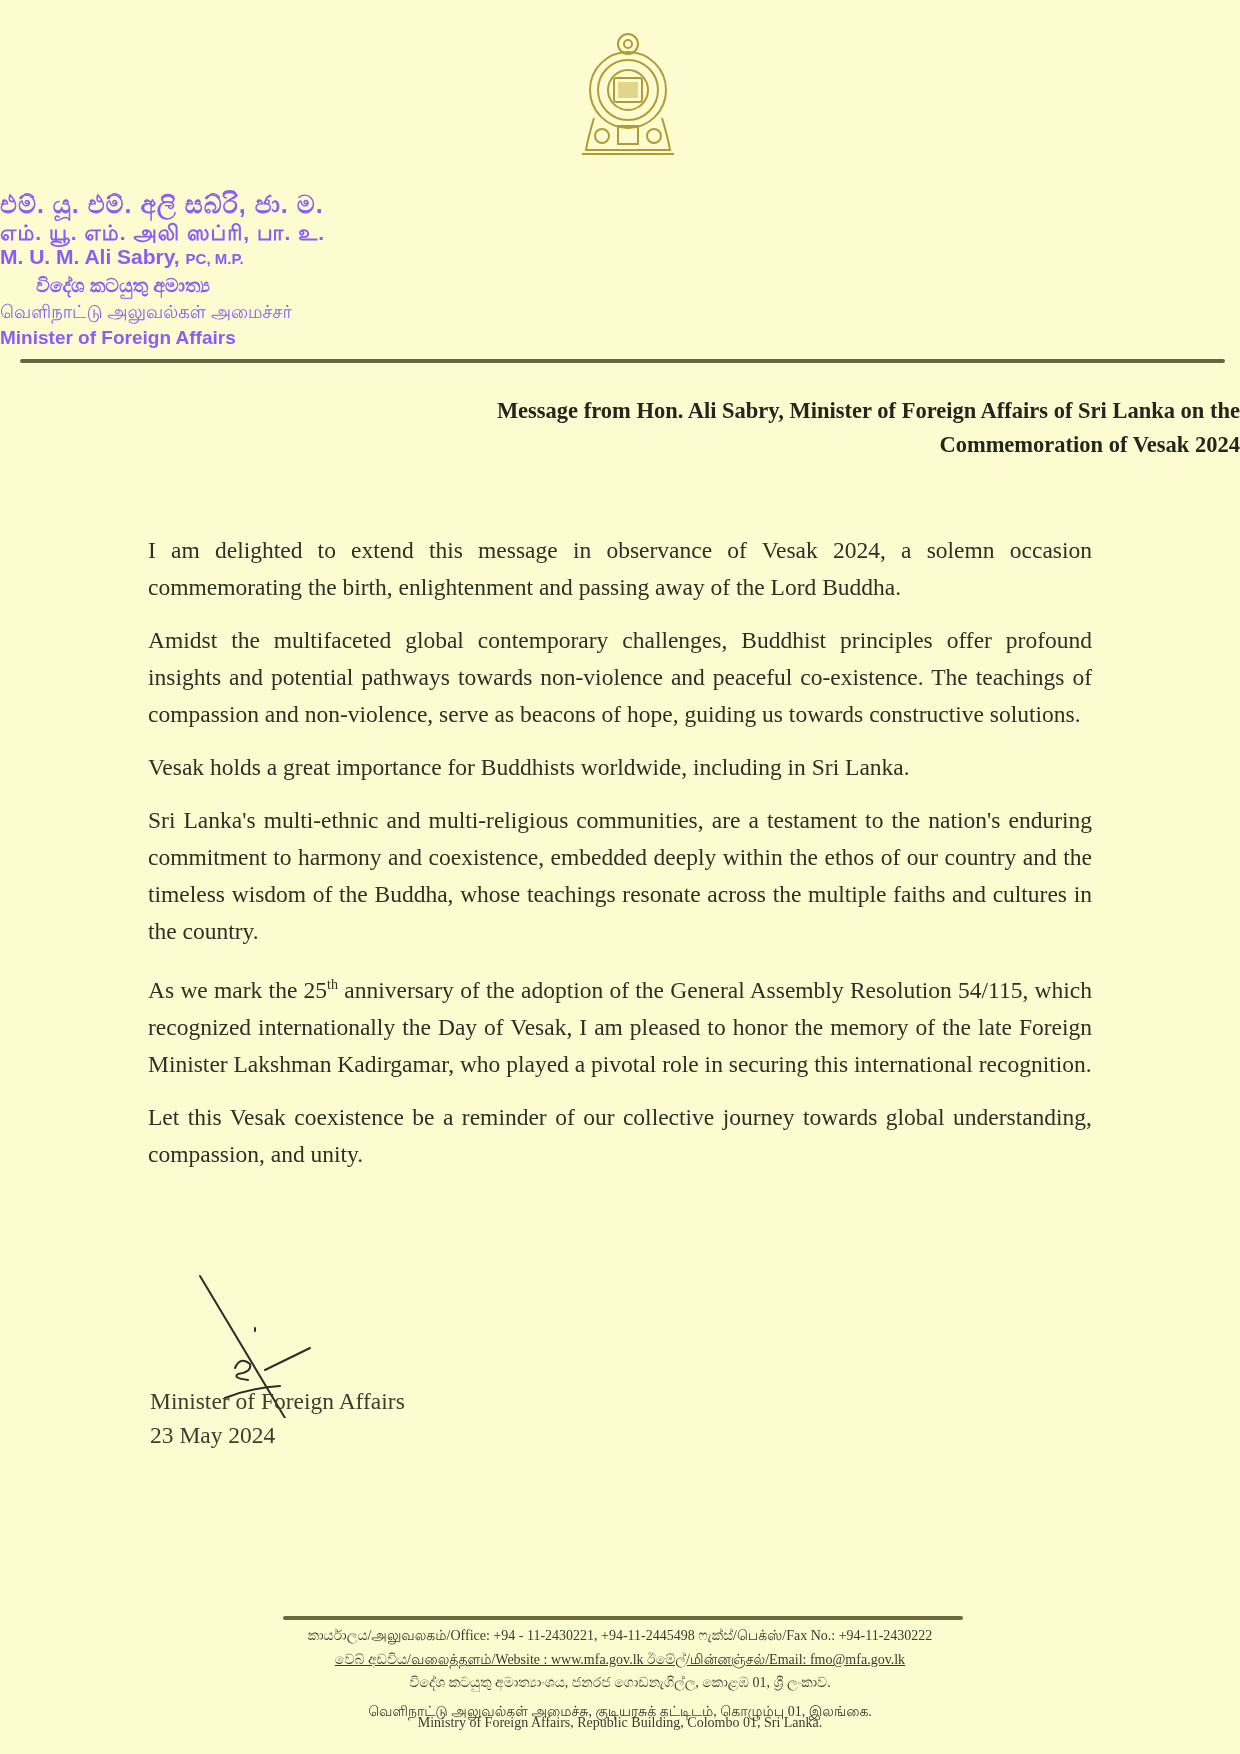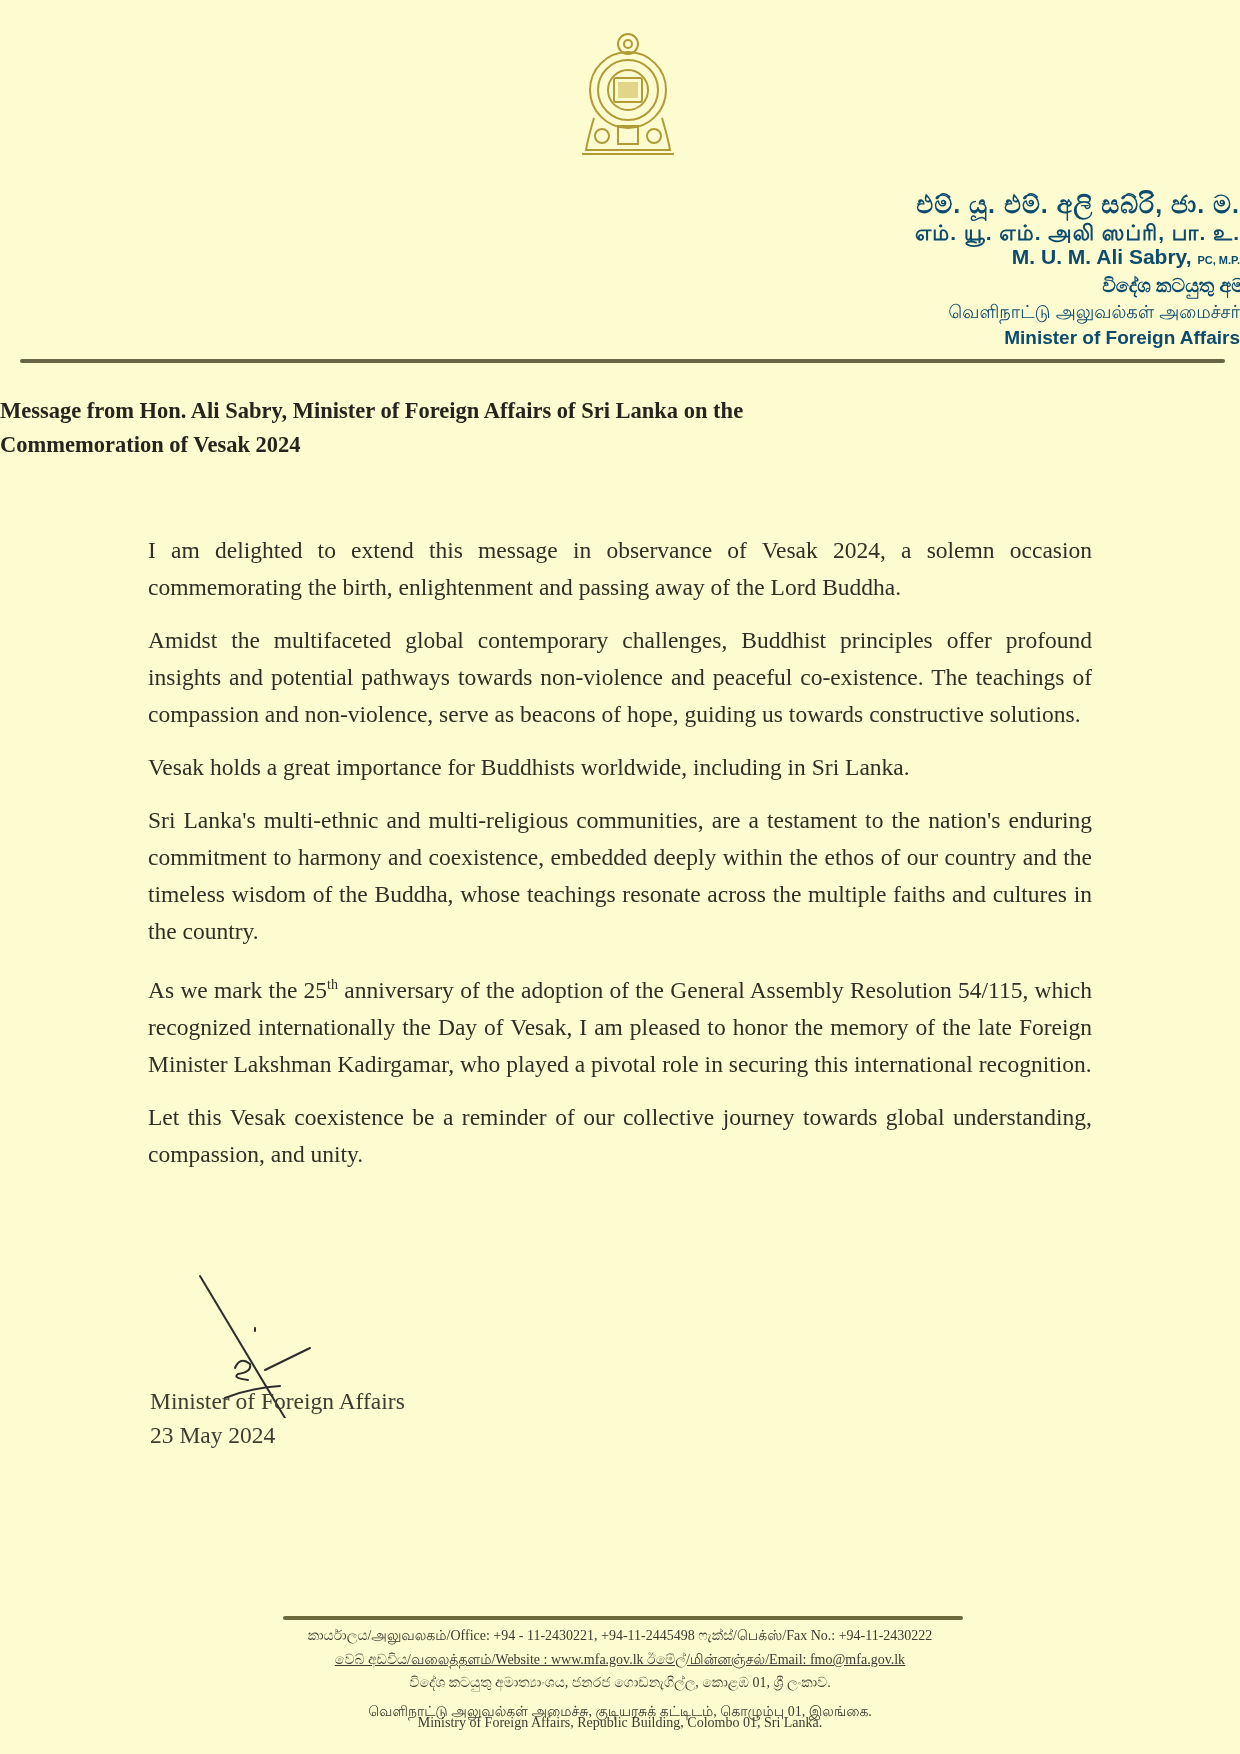--- a/index.html
+++ b/index.html
@@ -1,30 +1,30 @@
 <!DOCTYPE html>
 <html><head>
 <meta charset="utf-8">
 <style>
   html, body { margin:0; padding:0; }
   body {
     width:1240px; height:1754px; background:#fdfcd0; position:relative; overflow:hidden;
     color:#2b2b22;
   }
   .emblem { position:absolute; left:578px; top:28px; width:100px; height:132px; }
-  .letterhead { position:absolute; left:0; width:1240px; text-align:right; font-family:"Liberation Sans", sans-serif; font-weight:bold; color:#0c4a6e; }
+  .letterhead { position:absolute; left:0; width:1240px; text-align:left; font-family:"Liberation Sans", sans-serif; font-weight:bold; color:#8b5cf6; }
   .lh-si1 { top:190px; font-size:25px; letter-spacing:1px; }
   .lh-ta1 { top:221px; font-size:21px; letter-spacing:1px; }
   .lh-en1 { top:245px; font-size:21px; }
-  .lh-en1 .small { font-size:11px; }
+  .lh-en1 .small { font-size:15px; }
   .lh-si2 { top:275px; font-size:19px;padding-left:36px; }
   .lh-ta2 { top:302px; font-size:18px; font-weight:normal; }
   .lh-en2 { top:327px; font-size:19px; }
   .top-rule { position:absolute; left:20px; top:359px; width:1205px; height:4px; background:#4c4a2c; border-radius:2px; opacity:.85; }
-  .title { position:absolute; left:0; width:1240px; text-align:left; font-family:"Liberation Serif", serif; font-weight:bold; font-size:22.5px; color:#25251e; }
+  .title { position:absolute; left:0; width:1240px; text-align:right; font-family:"Liberation Serif", serif; font-weight:bold; font-size:22.5px; color:#25251e; }
   .title-1 { top:398px; }
   .title-2 { top:432px; }
   .body-text { position:absolute; left:148px; width:944px; font-family:"Liberation Serif", serif; font-size:23.5px; line-height:37px; color:#2f2f26; text-align:justify; }
   .body-text p { margin:0 0 16px 0; }
   .body-text sup { font-size:14px; }
   .signature { position:absolute; left:180px; top:1268px; width:150px; height:150px; }
   .sign-block { position:absolute; left:150px; top:1384px; font-family:"Liberation Serif", serif; font-size:23.5px; line-height:34px; color:#3e3e30; }
   .foot-rule { position:absolute; left:283px; top:1616px; width:680px; height:4px; background:#6d6b3e; border-radius:2px; }
   .footer { position:absolute; left:260px; width:720px; text-align:center; font-family:"Liberation Serif", serif; font-size:14px; color:#3a3a30; }
   .f1 { top:1628px; } .f2 { top:1652px;text-decoration:underline; } .f3 { top:1675px; } .f4 { top:1656px;margin-top:48px; } .f5 { top:1715px; }

